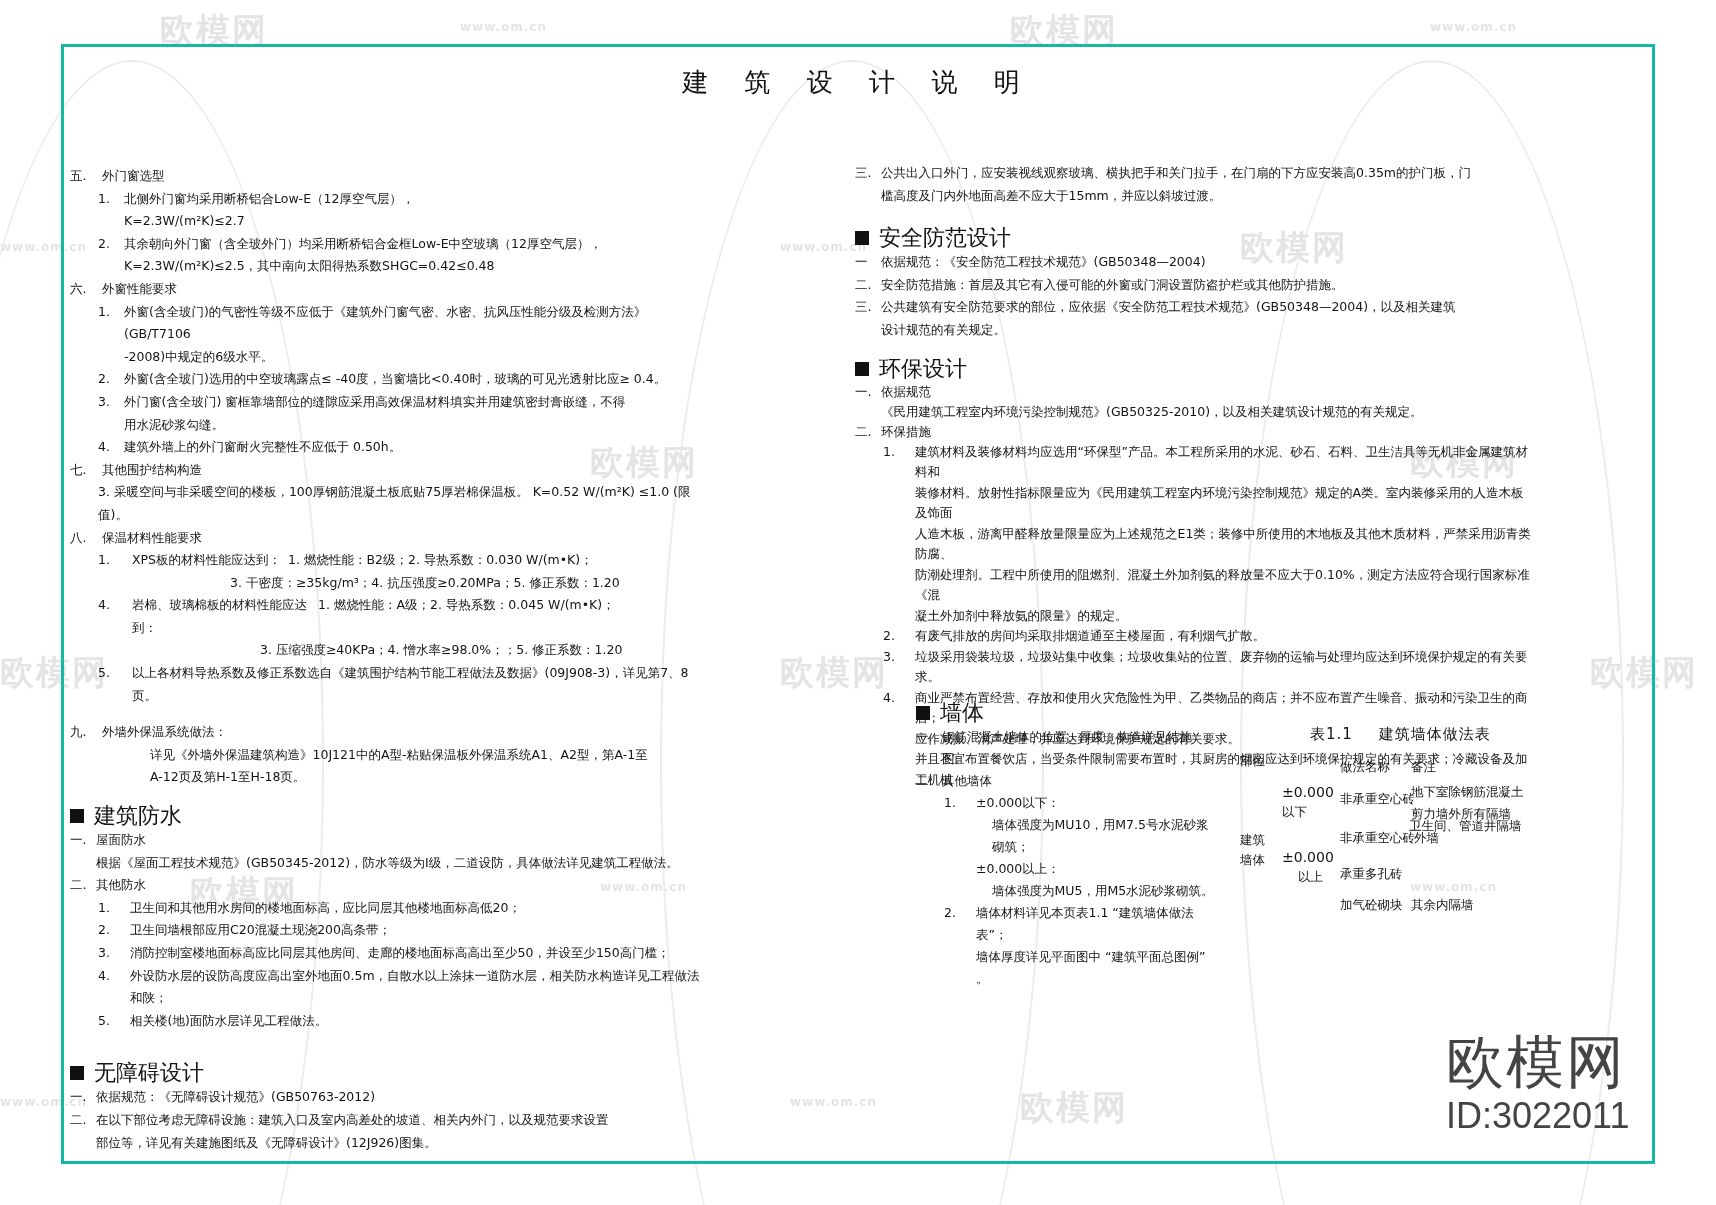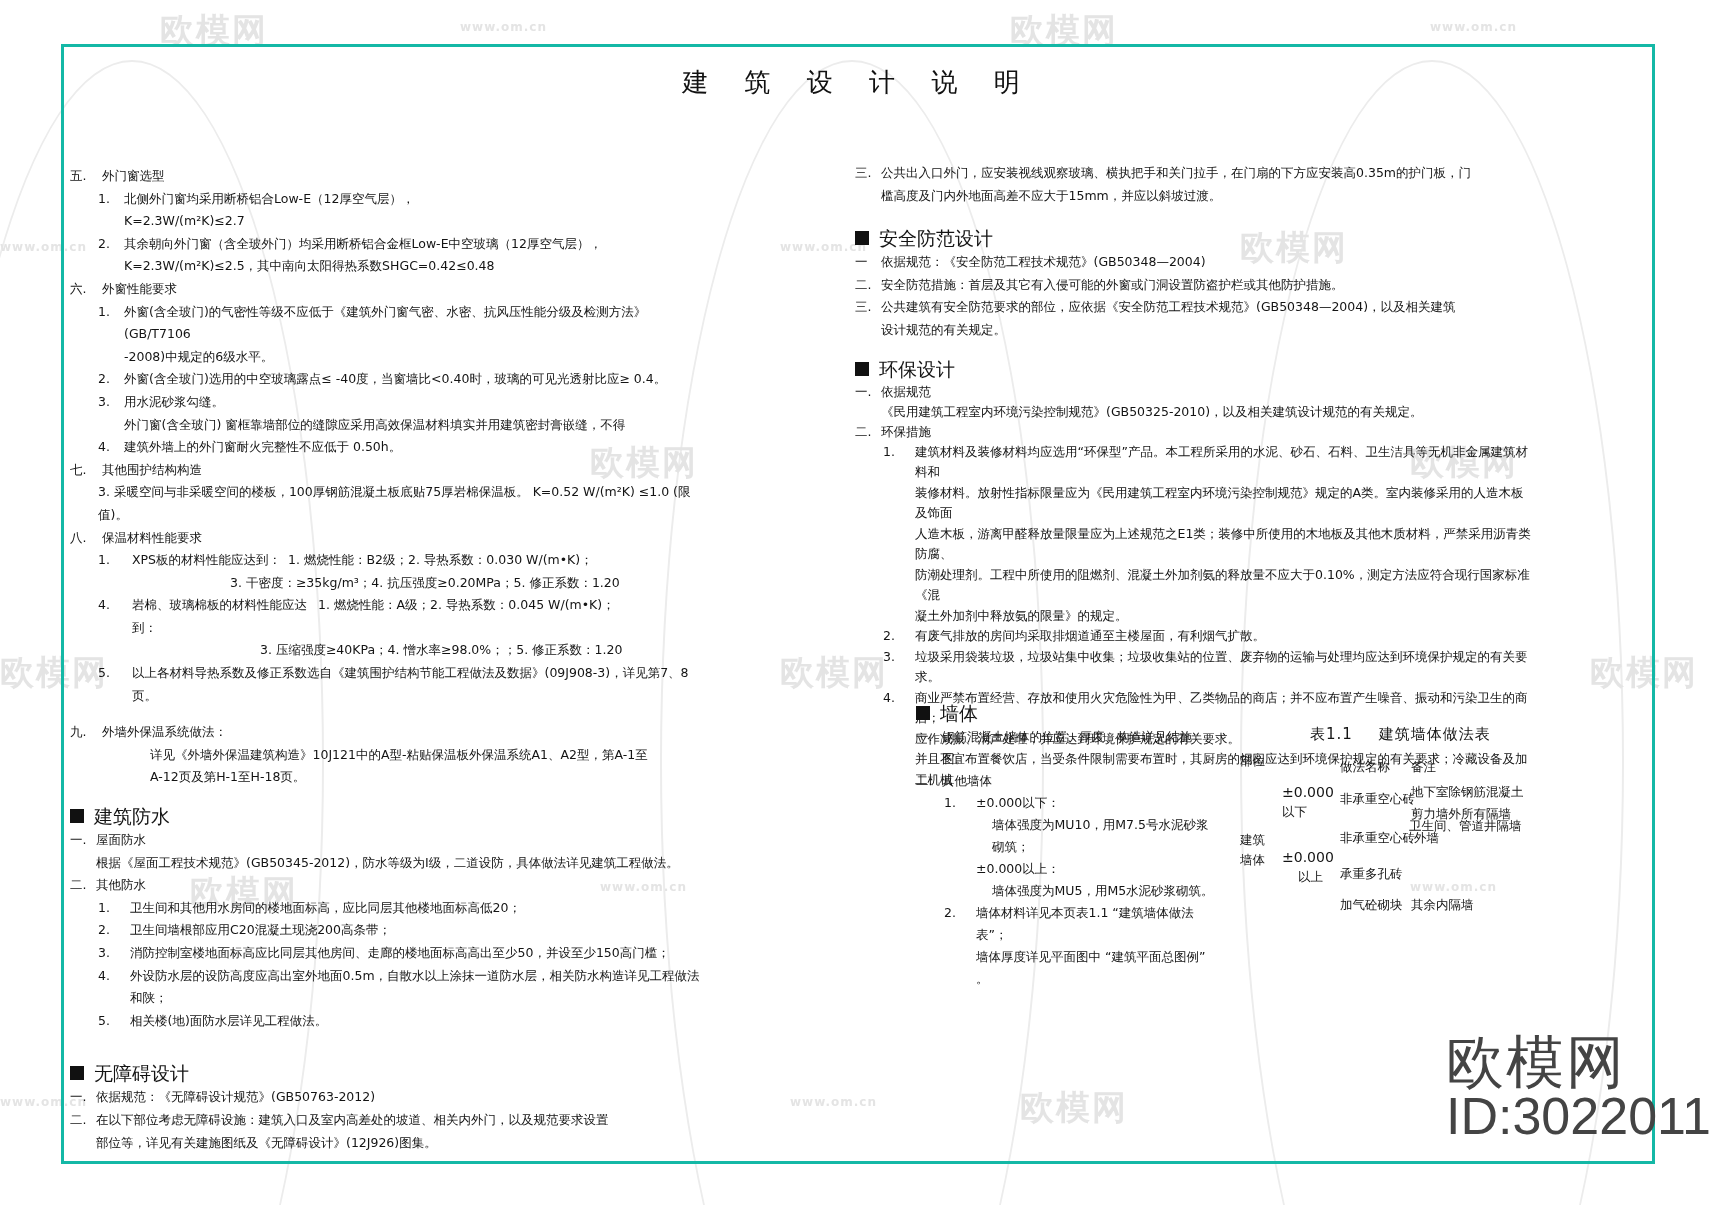--- a/index.html
+++ b/index.html
@@ -18,36 +18,36 @@
     border: 3px solid #14b8a6; box-sizing: content-box;
   }
   .doc-title {
     position: absolute; left: 0; right: 0; top: 18px; text-align: center;
     font-size: 26px; letter-spacing: 14px; color: #111;
   }
   .col { position: absolute; font-size: 12.5px; line-height: 22.6px; }
   .col-left { left: 70px; top: 120px; width: 640px; }
   .col-right { left: 855px; top: 108px; width: 680px; }
 
-  .sec-head { font-size: 19px; line-height: 26px; margin-top: 14px; display: flex; align-items: center; }
+  .sec-head { font-size: 22px; line-height: 26px; margin-top: 14px; display: flex; align-items: center; }
   .sec-head .sq { display: inline-block; width: 14px; height: 14px; background: #111; margin-right: 10px; }
   .row { display: flex; }
   .num { width: 26px; flex: none; }
   .num2 { width: 32px; flex: none; }
   .ind1 { padding-left: 28px; }
   .ind4 { padding-left: 80px; }
   .gap { height: 14px; }
 
   .tbl-title { position: absolute; left: 1310px; top: 725px; font-size: 15px; letter-spacing: 1px; }
   .tbl-title span { margin-right: 20px; }
   .tbl { position: absolute; font-size: 12.5px; line-height: 18px; }
 
   .brand { position: absolute; left: 1446px; top: 1030px; color: #444; }
   .brand-name { font-size: 58px; line-height: 64px; letter-spacing: 2px; }
-  .brand-id { font-size: 52px; line-height: 44px; font-family: "Liberation Sans", sans-serif; }
+  .brand-id { font-size: 36px; line-height: 44px; font-family: "Liberation Sans", sans-serif; }
 </style>
 </head>
 <body>
 
 <div class="wm-arc" style="left:660px;top:60px;width:380px;height:1400px;"></div>
 <div class="wm-arc" style="left:1240px;top:60px;width:380px;height:1400px;"></div>
 <div class="wm-arc" style="left:-60px;top:60px;width:380px;height:1400px;"></div>
 <div class="wm wm-logo" style="left:160px;top:8px;">欧模网</div>
 <div class="wm wm-logo" style="left:1010px;top:8px;">欧模网</div>
 <div class="wm wm-url" style="left:460px;top:20px;">www.om.cn</div>
@@ -103,22 +103,22 @@
         <div>-2008)中规定的6级水平。</div>
       </div>
   </div>
   <div class="row ind1">
     <span class="num">2.</span>
     <div>外窗(含全玻门)选用的中空玻璃露点≤ -40度，当窗墙比&lt;0.40时，玻璃的可见光透射比应≥ 0.4。</div>
   </div>
   <div class="row ind1">
     <span class="num">3.</span>
     <div>
+        <div>外门窗(含全玻门) 窗框靠墙部位的缝隙应采用高效保温材料填实并用建筑密封膏嵌缝，不得</div>
         <div>用水泥砂浆勾缝。</div>
-        <div>外门窗(含全玻门) 窗框靠墙部位的缝隙应采用高效保温材料填实并用建筑密封膏嵌缝，不得</div>
       </div>
   </div>
   <div class="row ind1">
     <span class="num">4.</span>
     <div>建筑外墙上的外门窗耐火完整性不应低于 0.50h。</div>
   </div>
 
   <div class="row">
     <span class="num2">七.</span>
     <span>其他围护结构构造</span>

